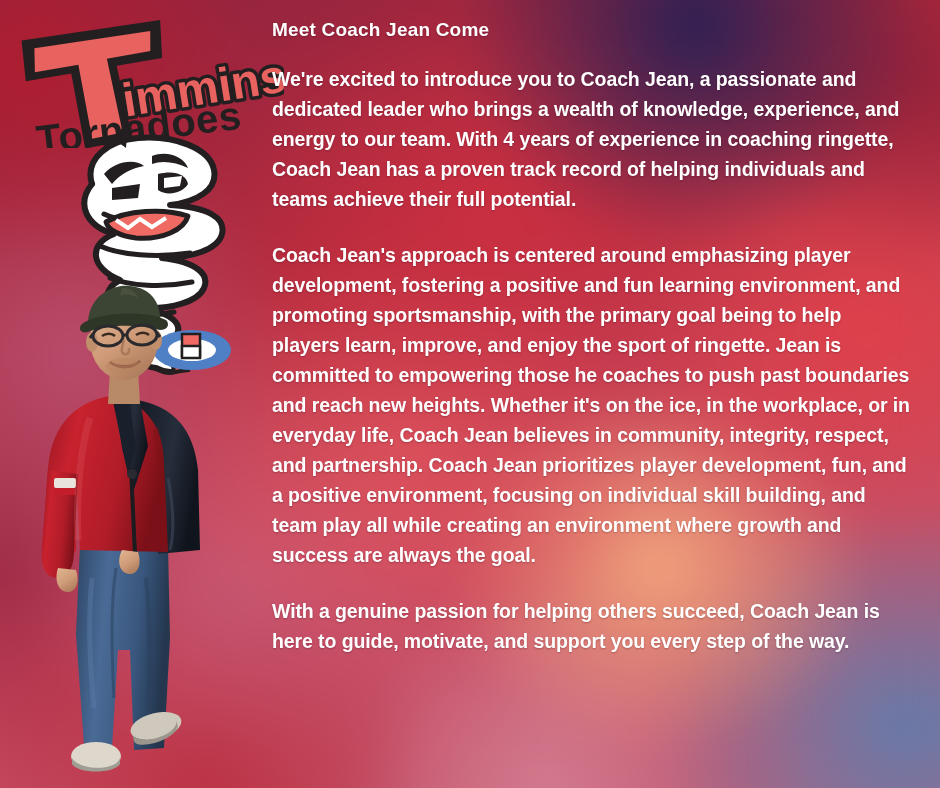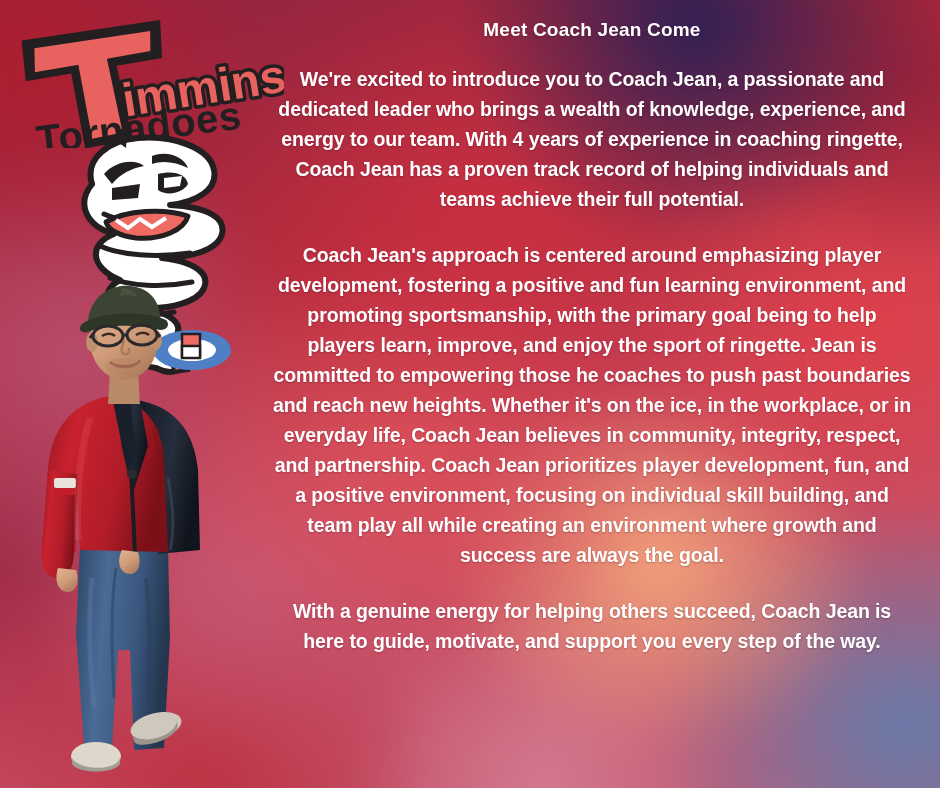--- a/index.html
+++ b/index.html
@@ -85,21 +85,21 @@
 
   
   .content {
     position: absolute;
     left: 262px;
     top: 0;
     width: 660px;
     height: 788px;
     padding: 14px 10px 0 10px;
     box-sizing: border-box;
-    text-align: center;
+    text-align: left;
     color: #ffffff;
   }
   .title {
     font-size: 19px;
     font-weight: bold;
     letter-spacing: 0.2px;
     line-height: 24px;
     margin: 4px 0 22px 0;
     text-shadow: 0 1px 2px rgba(60,10,25,0.35);
   }
@@ -278,16 +278,16 @@
 
         <ellipse cx="106" cy="88" rx="18" ry="8" fill="#b8825f" opacity="0.45"></ellipse>
       </svg>
     </div>
   </div>
 
   <div class="content">
     <div class="title">Meet Coach Jean Come</div>
     <p class="para">We're excited to introduce you to Coach Jean, a passionate and dedicated leader who brings a wealth of knowledge, experience, and energy to our team. With 4 years of experience in coaching ringette, Coach Jean has a proven track record of helping individuals and teams achieve their full potential.</p>
     <p class="para">Coach Jean's approach is centered around emphasizing player development, fostering a positive and fun learning environment, and promoting sportsmanship, with the primary goal being to help players learn, improve, and enjoy the sport of ringette. Jean is committed to empowering those he coaches to push past boundaries and reach new heights. Whether it's on the ice, in the workplace, or in everyday life, Coach Jean believes in community, integrity, respect, and partnership. Coach Jean prioritizes player development, fun, and a positive environment, focusing on individual skill building, and team play all while creating an environment where growth and success are always the goal.</p>
-    <p class="para">With a genuine energy for helping others succeed, Coach Jean is here to guide, motivate, and support you every step of the way.</p>
+    <p class="para">With a genuine passion for helping others succeed, Coach Jean is here to guide, motivate, and support you every step of the way.</p>
   </div>
 
 </div>
 
 </body></html>

